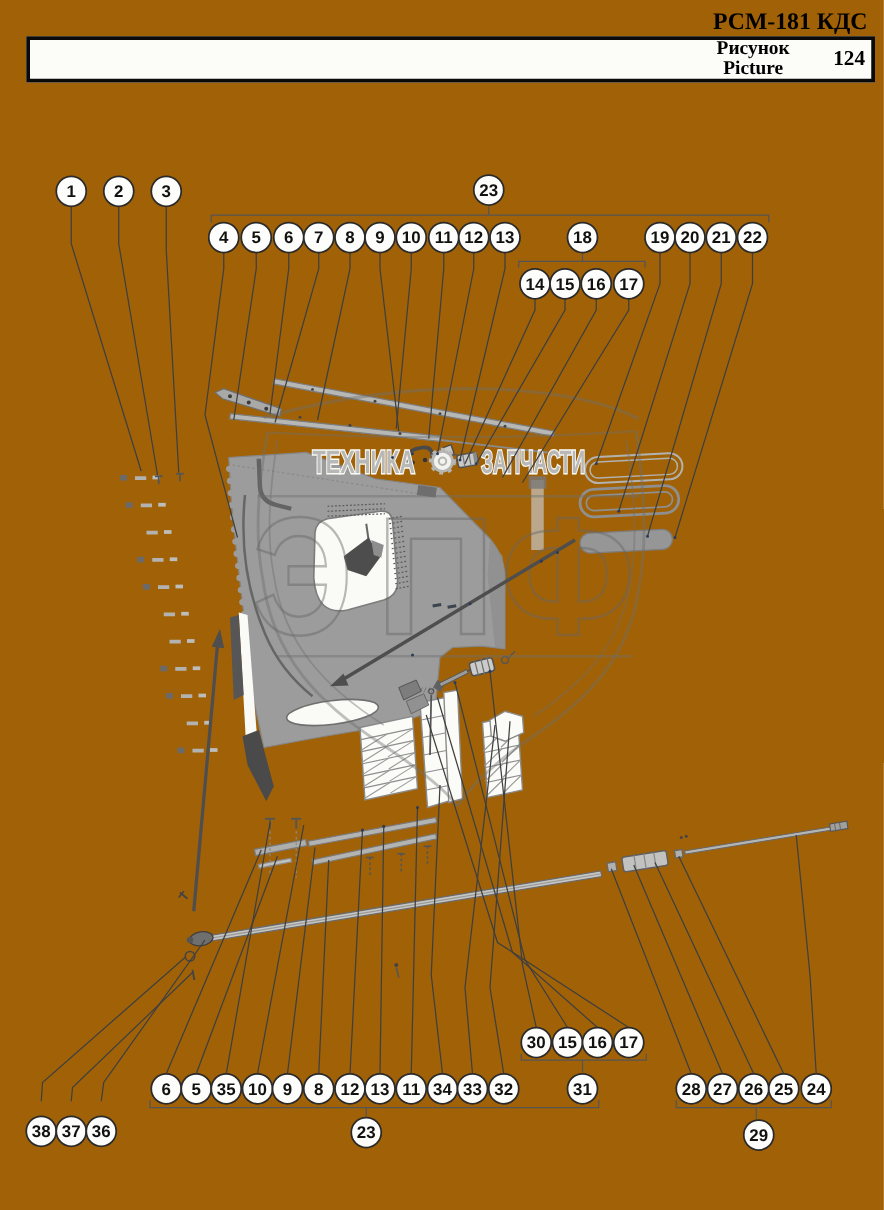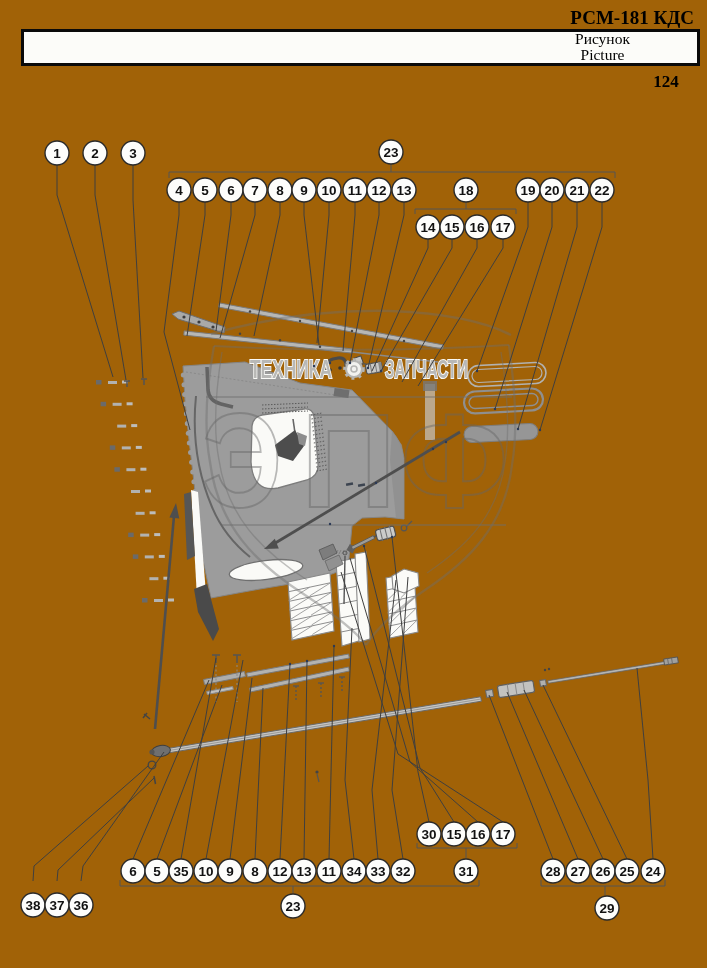--- a/index.html
+++ b/index.html
@@ -3,23 +3,23 @@
 <meta charset="utf-8">
 <style>
 html,body{margin:0;padding:0;}
 #page{position:relative;width:707px;height:968px;background:#a16207;overflow:hidden;}
 .hdr{position:absolute;top:7px;left:0;width:694px;text-align:right;font-family:"Liberation Serif",serif;
  font-weight:bold;font-size:19px;color:#000;}
 .tbox{position:absolute;left:21px;top:29px;width:673px;height:31px;border:3px solid #0a0a0a;background:#fcfcf9;}
 .sec{position:absolute;left:330px;top:31px;width:95px;text-align:center;font-family:"Liberation Serif",serif;
  font-weight:bold;font-size:15.5px;line-height:15.5px;color:#000;}
 .ris{position:absolute;left:555px;top:31px;width:95px;text-align:center;font-family:"Liberation Serif",serif;
- font-weight:normal;font-size:15.5px;line-height:15.5px;color:#000;}
-.n124{position:absolute;left:640px;top:37px;width:52px;text-align:center;font-family:"Liberation Serif",serif;
- font-weight:bold;font-size:17px;color:#000;margin-top:35px;}
+ font-weight:bold;font-size:15.5px;line-height:15.5px;color:#000;}
+.n124{position:absolute;left:640px;top:37px;width:52px;text-align:right;font-family:"Liberation Serif",serif;
+ font-weight:bold;font-size:17px;color:#000;}
 </style>
 </head>
 <body>
 <div id="page">
 
 <div class="hdr">РСМ-181 КДС</div>
 
 <div class="tbox"></div>
 
 

